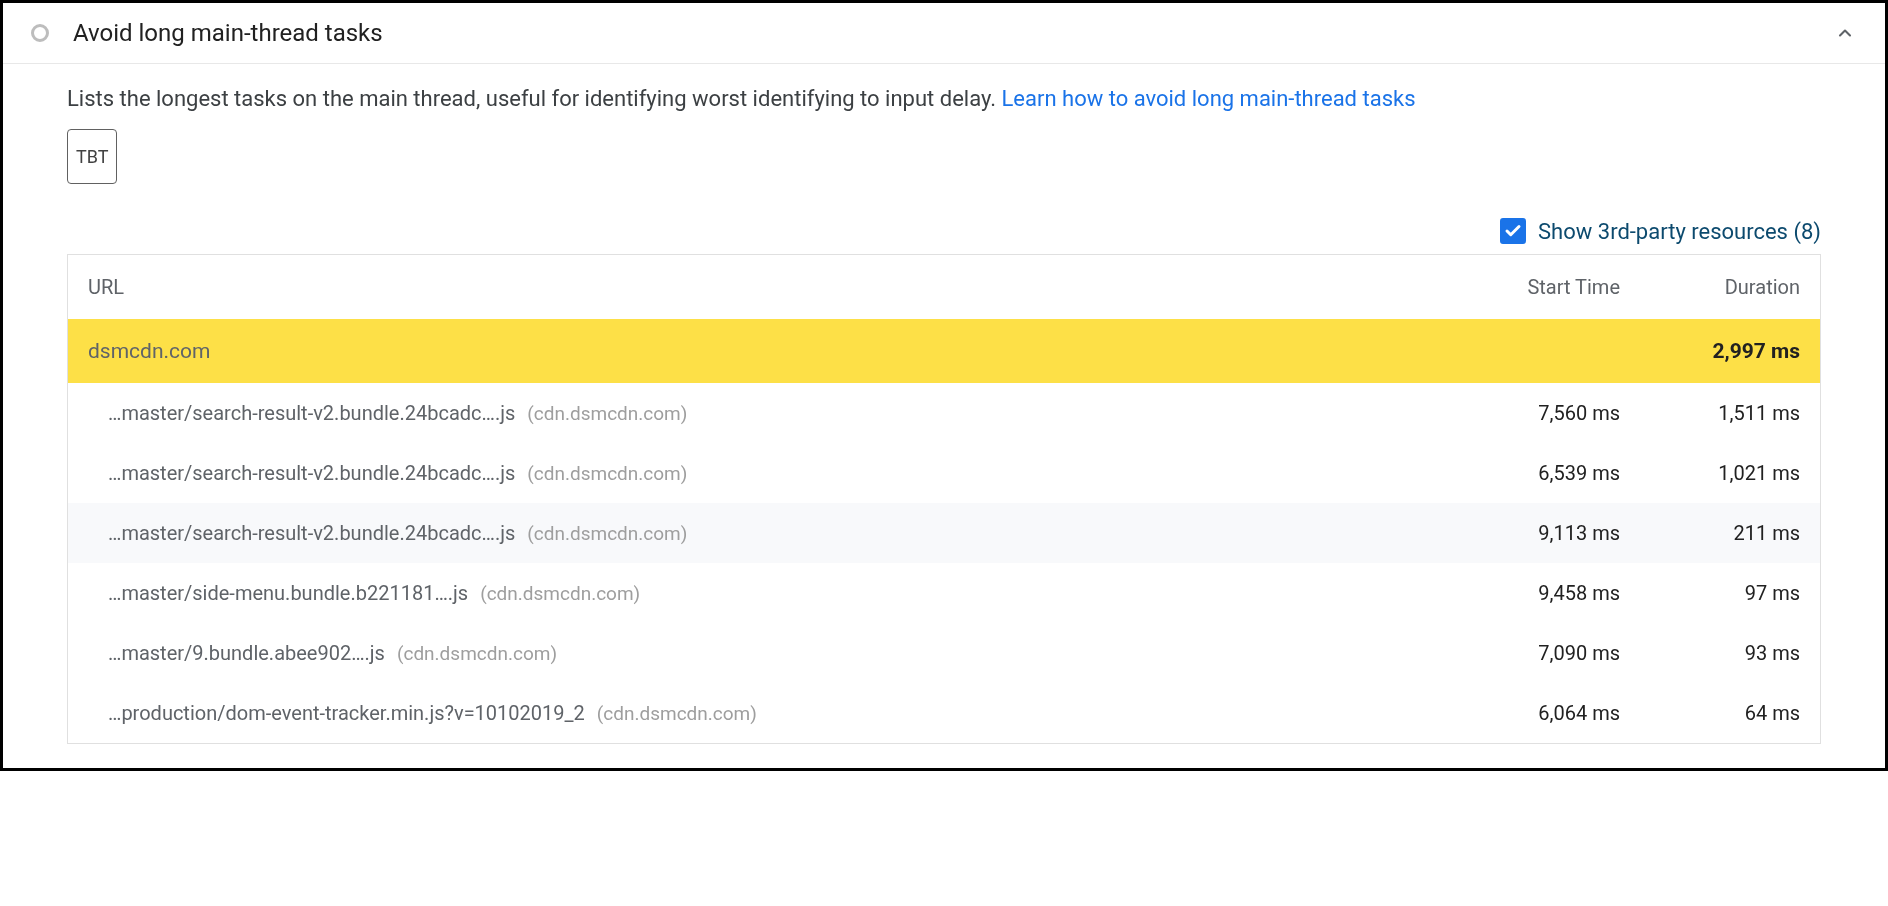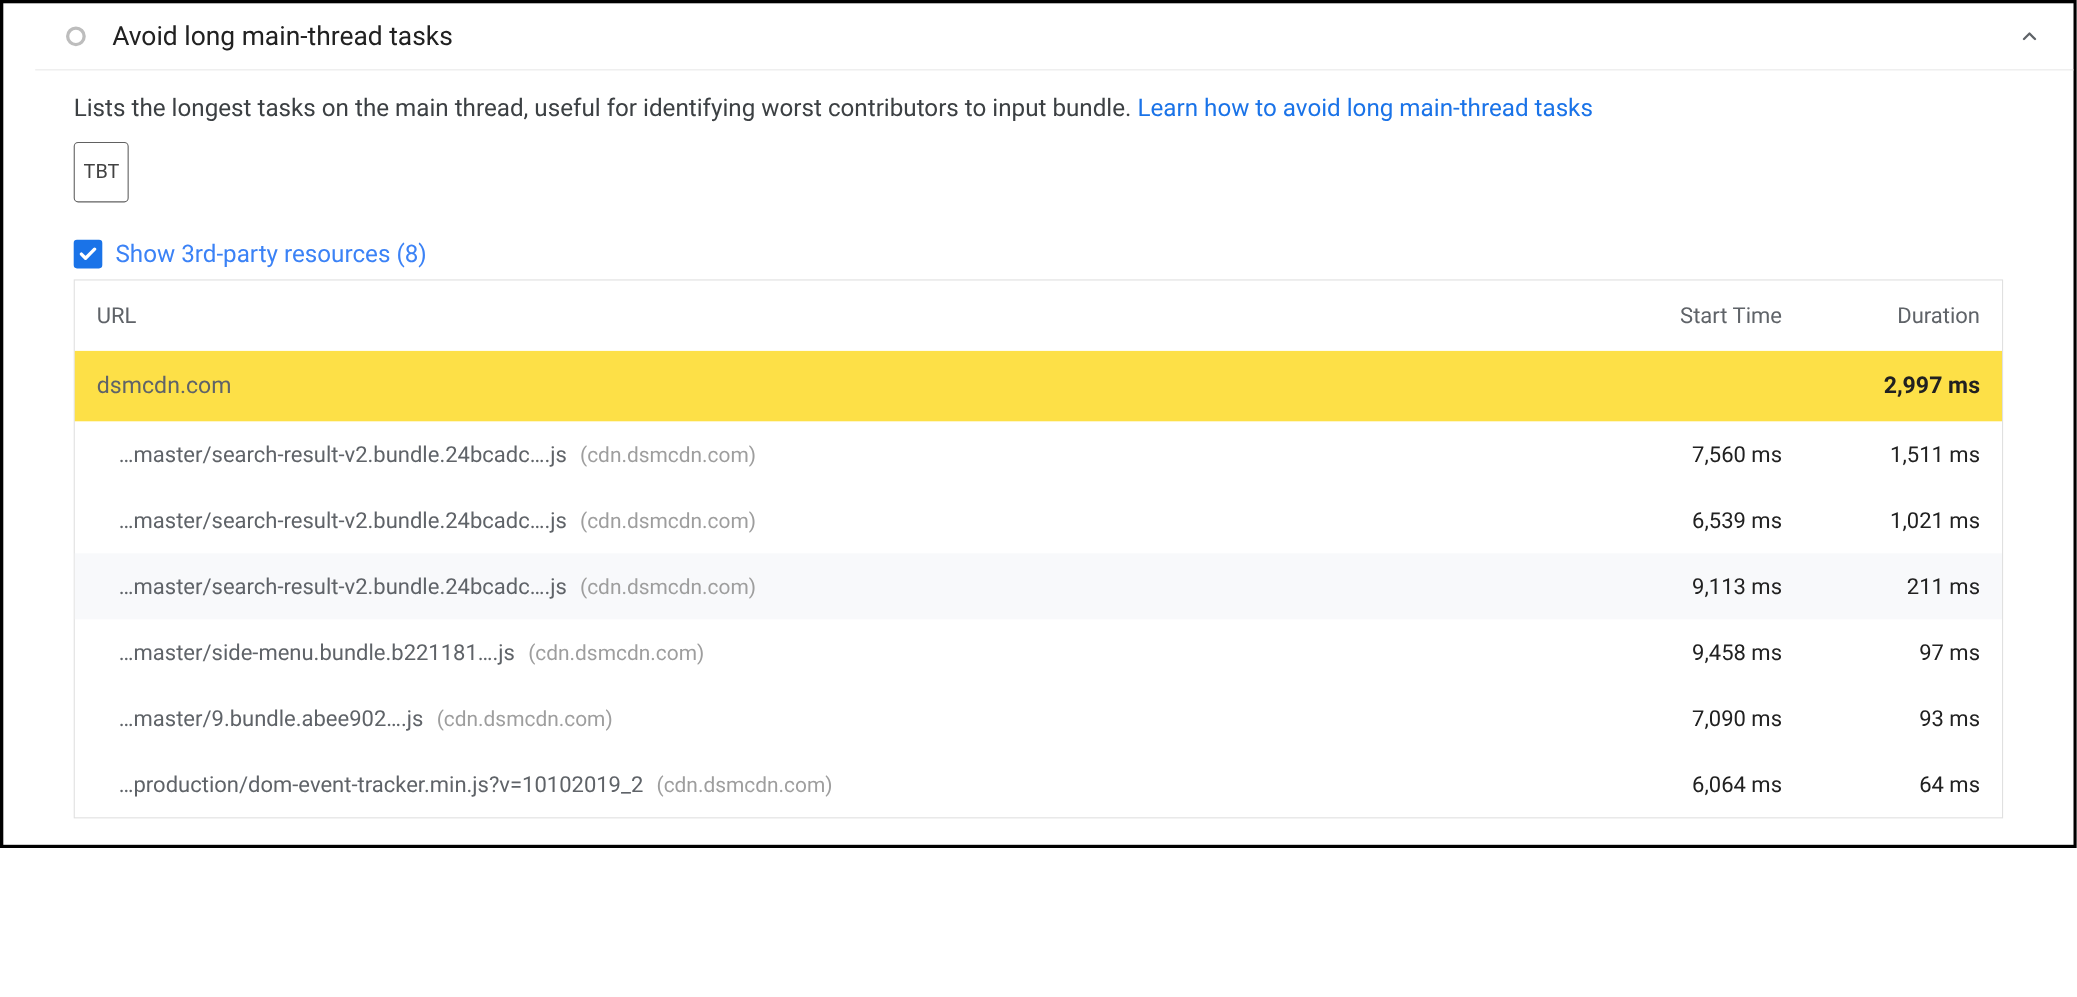--- a/index.html
+++ b/index.html
@@ -17,21 +17,20 @@
   }
   .panel {
     padding: 0;
   }
   .header {
     display: flex;
     align-items: center;
     padding: 16px 28px 16px 28px;
     border-bottom: 1px solid #e8e8e8;
     position: relative;
-    margin-left: 29px;
   }
   .status-circle {
     width: 18px; height: 18px;
     border: 3px solid #bdbdbd;
     border-radius: 50%;
     margin-right: 24px;
     flex: 0 0 auto;
   }
   .header-title {
     font-size: 24px;
@@ -63,25 +62,25 @@
     display: inline-block;
     border: 1.5px solid #616161;
     border-radius: 4px;
     padding: 16px 8px;
     font-size: 18px;
     color: #424242;
     margin-top: 6px;
   }
   .third-party-row {
     display: flex;
-    justify-content: flex-start;
+    justify-content: flex-end;
     align-items: center;
     margin: 34px 0 10px 0;
     font-size: 22px;
-    color: #3b82f6;
+    color: #0c4a6e;
   }
   .checkbox {
     width: 26px; height: 26px;
     border: 3px solid #1a73e8;
     border-radius: 3px;
     background: #1a73e8;
     margin-right: 12px;
     display: flex;
     align-items: center;
     justify-content: center;
@@ -132,21 +131,21 @@
       <div class="chevron">
         <svg width="20" height="20" viewBox="0 0 24 24" fill="none" stroke="#5f6368" stroke-width="2.5" stroke-linecap="round" stroke-linejoin="round">
             <polyline points="18 15 12 9 6 15"></polyline>
           </svg>
       </div>
     </div>
 
     <div class="body">
 
       <div class="description">
-        <span>Lists the longest tasks on the main thread, useful for identifying worst contributors to input bundle. </span><a href="#">Learn how to avoid long main-thread tasks</a>
+        <span>Lists the longest tasks on the main thread, useful for identifying worst identifying to input delay. </span><a href="#">Learn how to avoid long main-thread tasks</a>
       </div>
       <span class="tag">TBT</span>
 
       <div class="third-party-row">
         <span class="checkbox">
           <svg width="18" height="18" viewBox="0 0 24 24" fill="none" stroke="#fff" stroke-width="4" stroke-linecap="round" stroke-linejoin="round">
               <polyline points="20 6 9 17 4 12"></polyline>
             </svg>
         </span>
         <span>Show 3rd-party resources (8)</span>

